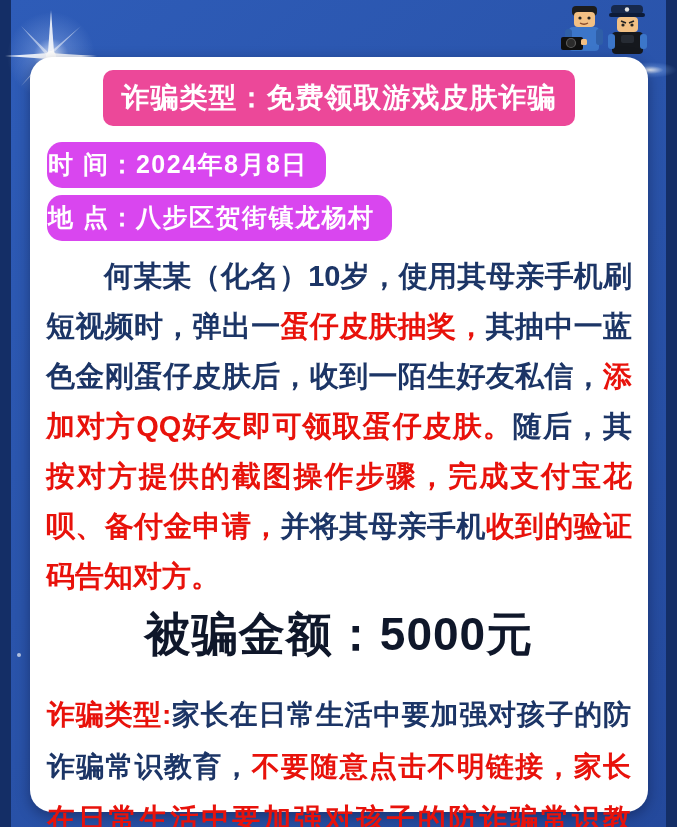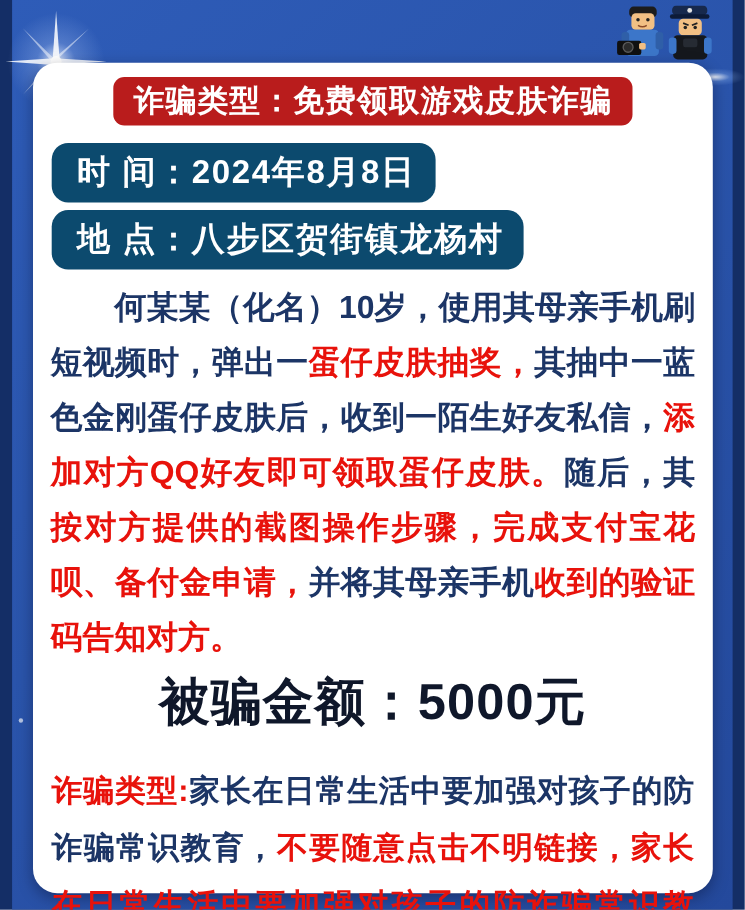--- a/index.html
+++ b/index.html
@@ -24,30 +24,30 @@
   
   .police{position:absolute;right:22px;top:5px;width:104px;height:56px;}
   
   .card{
     position:absolute;left:30px;top:57px;width:618px;height:755px;
     background:#ffffff;border-radius:22px;box-sizing:border-box;
     padding:13px 14px 0 14px;
     box-shadow:0 4px 14px rgba(0,0,20,.35);
   }
   .type-banner{
-    width:472px;height:44px;margin:0 auto;
-    background:#b91c1c;border-radius:10px;
+    width:472px;height:56px;margin:0 auto;
+    background:#ec4899;border-radius:10px;
     color:#ffffff;font-size:28px;font-weight:bold;letter-spacing:1px;
     display:flex;align-items:center;justify-content:center;white-space:nowrap;
   }
   .pill{
     display:table;margin-left:3px;
-    background:#0c4a6e;color:#ffffff;
-    font-size:30px;font-weight:bold;letter-spacing:1.5px;
-    padding:6px 18px 7px 23px;border-radius:15px;white-space:nowrap;
+    background:#d946ef;color:#ffffff;
+    font-size:25px;font-weight:bold;letter-spacing:1.5px;
+    padding:6px 18px 7px 1px;border-radius:15px;white-space:nowrap;
   }
   .pill-time{margin-top:16px;}
   .pill-loc{margin-top:7px;}
   .story{
     margin:10px 0 0 0;padding:0 2px;
     font-size:29px;font-weight:bold;line-height:50px;
     color:#1c3566;text-align:justify;text-indent:2em;
   }
   .red{color:#e8120b;}
   .amount{

